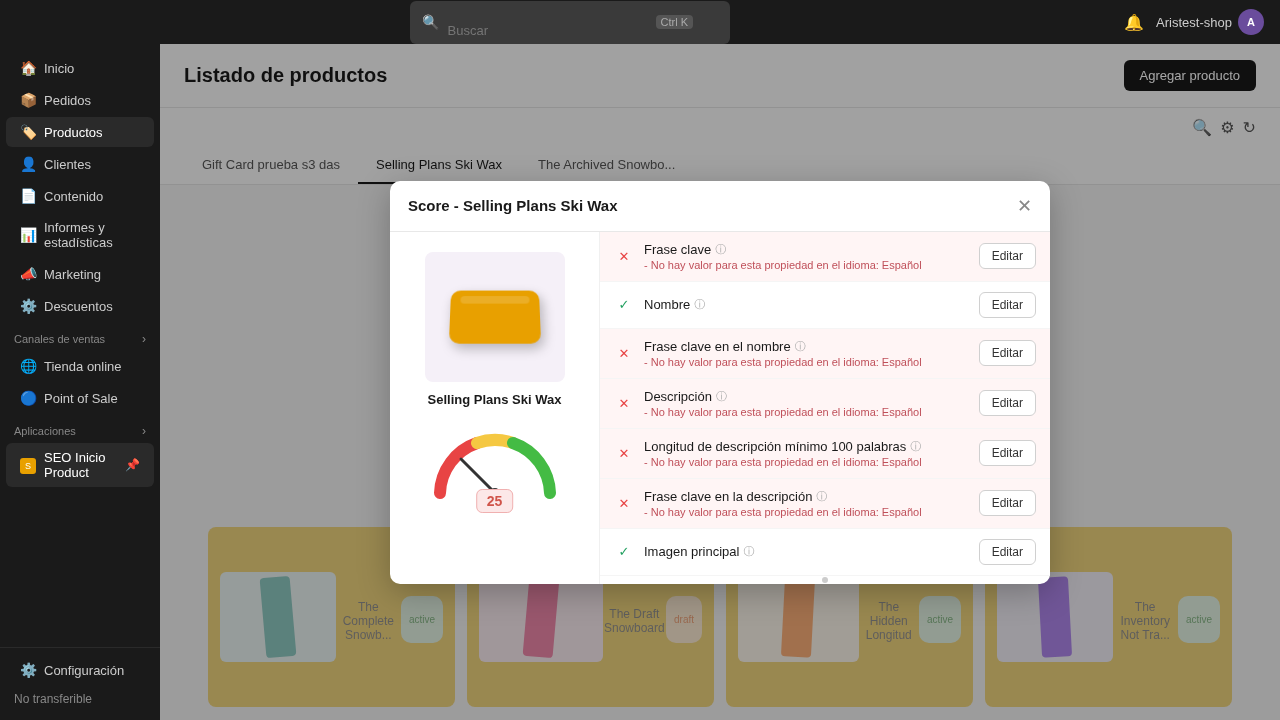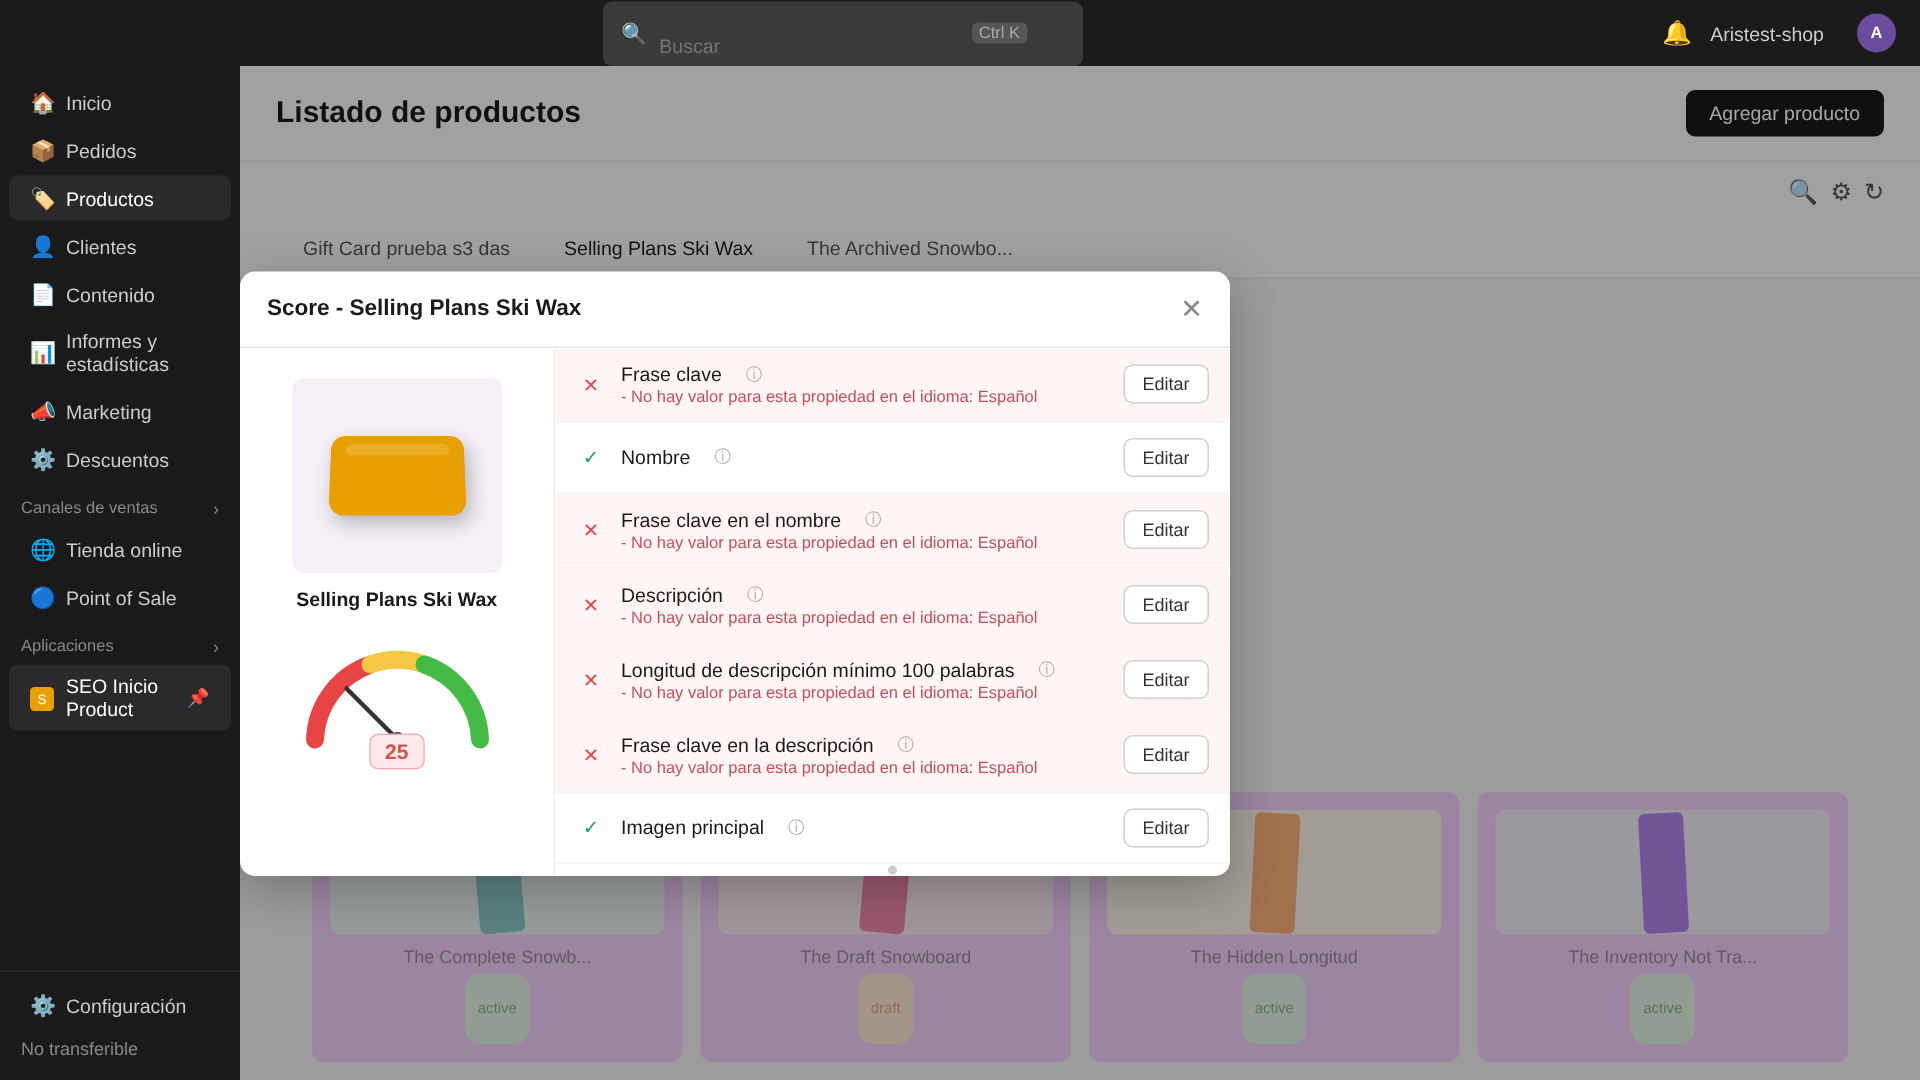--- a/index.html
+++ b/index.html
@@ -5,21 +5,21 @@
     * { box-sizing: border-box; margin: 0; padding: 0; }
     body { font-family: -apple-system, BlinkMacSystemFont, 'Segoe UI', sans-serif; background: #f0f0f0; display: flex; flex-direction: column; height: 720px; width: 1280px; overflow: hidden; }
 
     
     .topbar { background: #1a1a1a; height: 44px; display: flex; align-items: center; justify-content: space-between; padding: 0 16px; flex-shrink: 0; }
     .topbar-search { display: flex; align-items: center; background: #3a3a3a; border-radius: 6px; padding: 6px 12px; gap: 8px; width: 320px; }
     .topbar-search input { background: transparent; border: none; outline: none; color: #ccc; font-size: 13px; width: 200px; margin-top: 16px; }
     .topbar-search .kbd { background: #555; color: #aaa; border-radius: 4px; font-size: 11px; padding: 1px 5px; }
     .topbar-right { display: flex; align-items: center; gap: 12px; color: #ccc; font-size: 13px; }
     .topbar-bell { color: #ccc; font-size: 16px; cursor: pointer; }
-    .topbar-user { display: flex; align-items: center; gap: 22px; color: #ccc; font-size: 13px; cursor: pointer; }
+    .topbar-user { display: flex; align-items: center; gap: 6px; color: #ccc; font-size: 13px; cursor: pointer; }
     .topbar-avatar { width: 26px; height: 26px; border-radius: 50%; background: #6a4c9c; display: flex; align-items: center; justify-content: center; color: white; font-size: 11px; font-weight: bold; }
 
     
     .layout { display: flex; flex: 1; overflow: hidden; }
 
     
     .sidebar { width: 160px; background: #1a1a1a; display: flex; flex-direction: column; padding: 8px 0; flex-shrink: 0; overflow-y: auto; }
     .sidebar-item { display: flex; align-items: center; gap: 8px; padding: 7px 14px; color: #ccc; font-size: 13px; cursor: pointer; border-radius: 6px; margin: 1px 6px; }
     .sidebar-item.active { background: #2a2a2a; color: #fff; }
     .sidebar-icon { font-size: 14px; width: 16px; text-align: center; }
@@ -39,28 +39,28 @@
     .page-header { background: #f8f8f8; border-bottom: 1px solid #e0e0e0; padding: 16px 24px; display: flex; justify-content: space-between; align-items: center; }
     .page-title { font-size: 20px; font-weight: 600; color: #1a1a1a; }
     .btn-primary { background: #1a1a1a; color: white; border: none; border-radius: 6px; padding: 8px 16px; font-size: 13px; cursor: pointer; font-weight: 500; }
 
     
     .product-tabs-bar { background: #f8f8f8; padding: 0 24px; display: flex; gap: 0; border-bottom: 1px solid #e0e0e0; overflow-x: auto; }
     .product-tab { padding: 10px 18px; font-size: 13px; color: #555; cursor: pointer; white-space: nowrap; border-bottom: 2px solid transparent; }
     .product-tab.active { border-bottom-color: #1a1a1a; color: #1a1a1a; font-weight: 500; }
     .filter-bar { padding: 10px 24px; display: flex; justify-content: flex-end; gap: 8px; background: #f8f8f8; }
     .filter-icon { cursor: pointer; color: #555; font-size: 16px; }
-    .product-card-bg { background: #f0abfc; border-radius: 8px; padding: 12px; height: 180px; display: flex; flex-direction: column; align-items: center; justify-content: center; color: #666; font-size: 12px; text-align: center; }
+    .product-card-bg { background: #eab308; border-radius: 8px; padding: 12px; height: 180px; display: flex; flex-direction: row; align-items: center; justify-content: center; color: #666; font-size: 12px; text-align: center; }
     .card-label { font-size: 12px; color: #333; margin-top: 8px; font-weight: 500; }
     .card-badge { font-size: 10px; padding: 18px 8px; border-radius: 10px; margin-top: 4px; }
     .badge-active { background: #d4f0d4; color: #1a7a1a; }
     .badge-draft { background: #ffe0b2; color: #e65100; }
 
     
-    .overlay { position: absolute; top: 0; left: 0; right: 0; bottom: 0; background: rgba(0,0,0,0.35); z-index: 10; display: flex; align-items: center; }
+    .overlay { position: absolute; top: 0; left: 0; right: 0; bottom: 0; background: rgba(0,0,0,0.35); z-index: 10; display: flex; align-items: center; justify-content: center; }
 
     
     .modal { background: white; border-radius: 10px; width: 660px; max-height: 420px; overflow: hidden; box-shadow: 0 8px 32px rgba(0,0,0,0.25); display: flex; flex-direction: column; }
     .modal-header { padding: 14px 18px; display: flex; justify-content: space-between; align-items: center; border-bottom: 1px solid #e8e8e8; }
     .modal-title { font-size: 15px; font-weight: 600; color: #1a1a1a; }
     .modal-close { cursor: pointer; color: #888; font-size: 18px; background: none; border: none; }
     .modal-body { display: flex; flex: 1; overflow: hidden; }
     
     
     .modal-left { width: 210px; flex-shrink: 0; display: flex; flex-direction: column; align-items: center; padding: 20px 16px; border-right: 1px solid #f0f0f0; }
@@ -73,21 +73,21 @@
 
     
     .modal-right { flex: 1; overflow-y: auto; }
     .score-row { display: flex; align-items: center; padding: 10px 14px; border-bottom: 1px solid #f5f5f5; gap: 10px; }
     .score-row.fail { background: #fff5f5; }
     .score-row.pass { background: white; }
     .score-icon { width: 20px; height: 20px; border-radius: 50%; flex-shrink: 0; display: flex; align-items: center; justify-content: center; font-size: 13px; }
     .score-icon.fail { color: #e84444; }
     .score-icon.pass { color: #22a060; }
     .score-text { flex: 1; }
-    .score-label { font-size: 13px; color: #1a1a1a; display: flex; align-items: center; gap: 16px; }
+    .score-label { font-size: 13px; color: #1a1a1a; display: flex; align-items: center; gap: 4px; }
     .score-sublabel { font-size: 11px; color: #c0505a; margin-top: 2px; }
     .info-icon { color: #aaa; font-size: 11px; cursor: pointer; }
     .edit-btn { flex-shrink: 0; background: white; border: 1px solid #d0d0d0; border-radius: 6px; padding: 5px 12px; font-size: 12px; cursor: pointer; color: #333; }
     .modal-scroll-dot { height: 4px; display: flex; justify-content: center; align-items: center; padding: 4px; }
     .modal-scroll-dot span { width: 6px; height: 6px; border-radius: 50%; background: #ccc; display: inline-block; }
 
     
     .bottom-row { display: grid; grid-template-columns: repeat(4, 1fr); gap: 12px; padding: 0 24px; }
   </style>
 </head>

